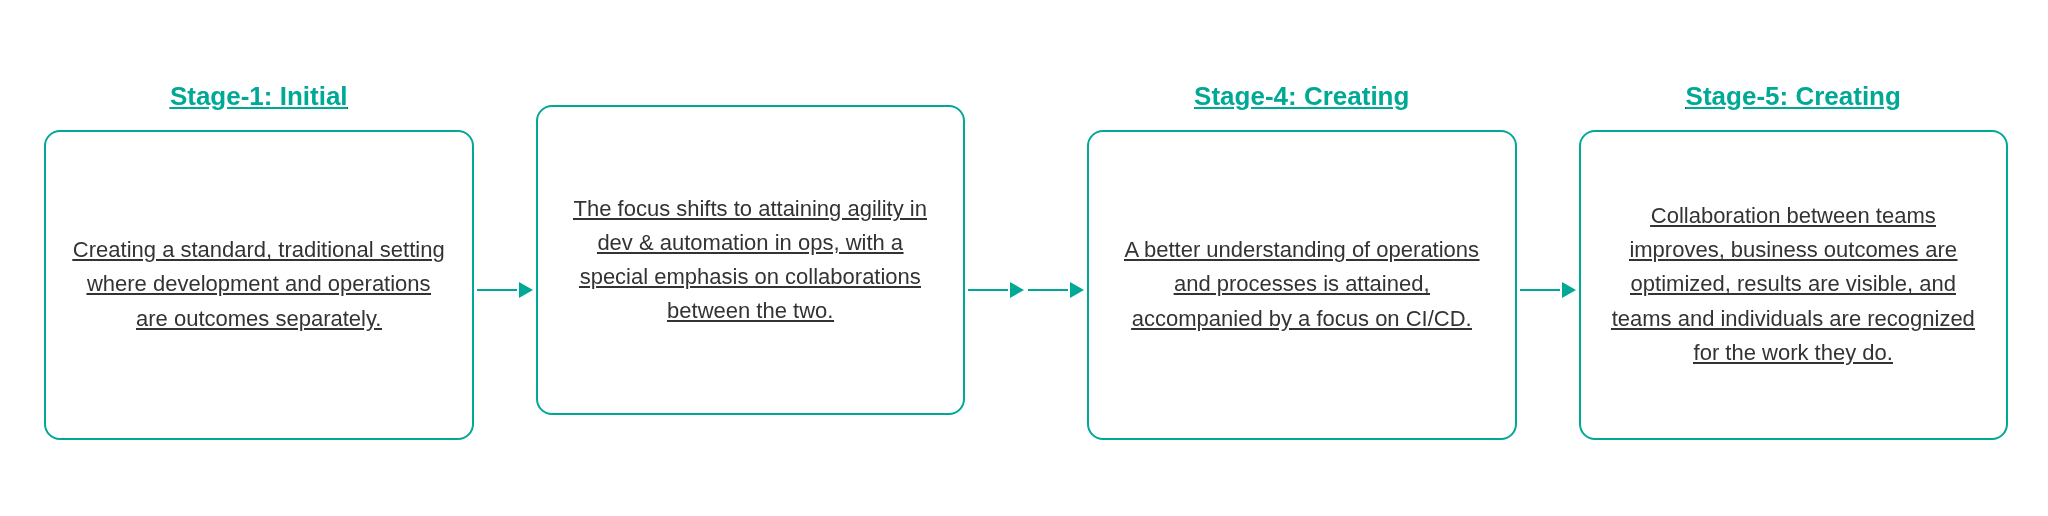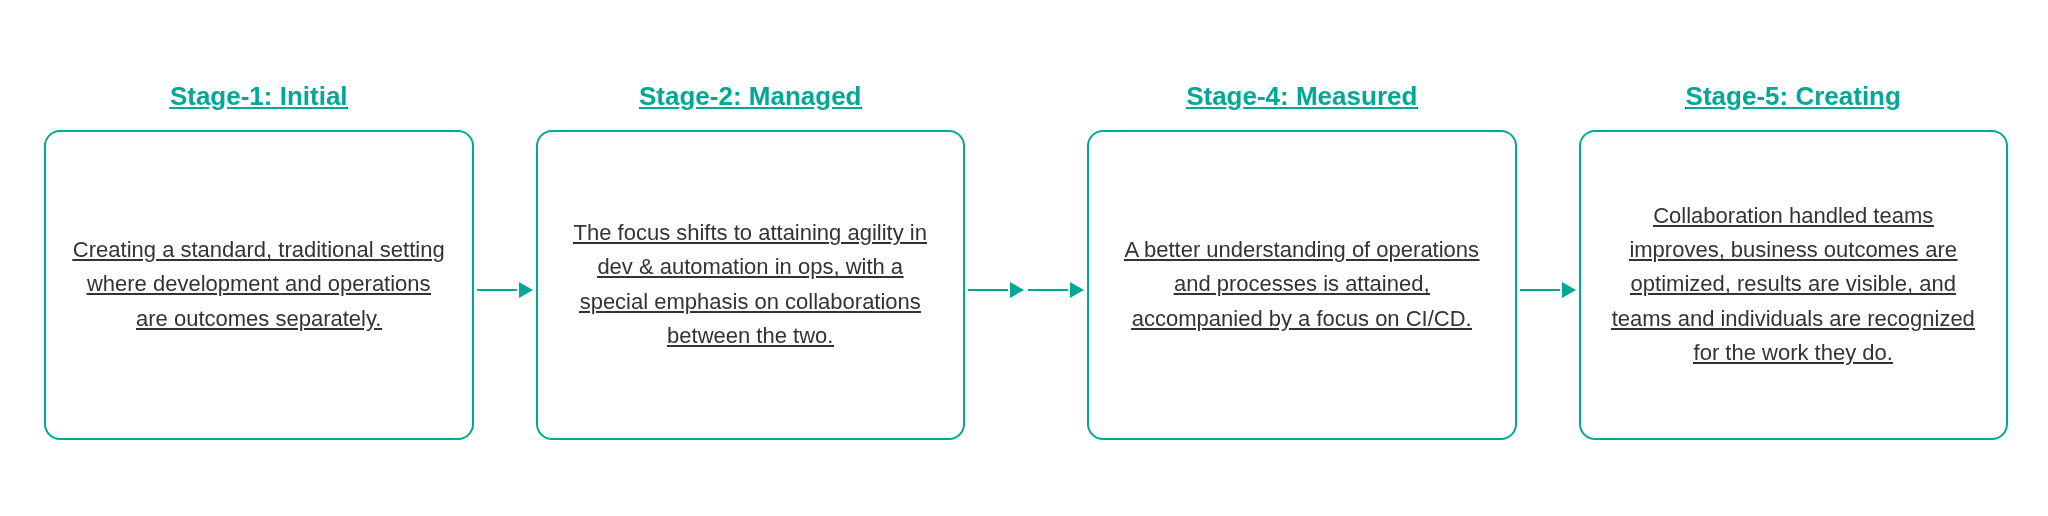--- a/index.html
+++ b/index.html
@@ -98,48 +98,47 @@
       <p>Creating a standard, traditional setting where development and operations are outcomes separately.</p>
     </div>
   </div>
 
   <div class="connector-group">
     <div class="connector-line"></div>
     <div class="connector-arrow"></div>
   </div>
 
   <div class="stage-wrapper">
-    <div class="stage-title">Stage-2: Managed</div>
     <div class="stage-card">
       <p>The focus shifts to attaining agility in dev &amp; automation in ops, with a special emphasis on collaborations between the two.</p>
     </div>
   </div>
 
   <div class="connector-group">
     <div class="connector-line"></div>
     <div class="connector-arrow"></div>
   </div>
 
 
   <div class="connector-group">
     <div class="connector-line"></div>
     <div class="connector-arrow"></div>
   </div>
 
   <div class="stage-wrapper">
-    <div class="stage-title">Stage-4: Measured</div>
+    <div class="stage-title">Stage-4: Creating</div>
     <div class="stage-card">
       <p>A better understanding of operations and processes is attained, accompanied by a focus on CI/CD.</p>
     </div>
   </div>
 
   <div class="connector-group">
     <div class="connector-line"></div>
     <div class="connector-arrow"></div>
   </div>
 
   <div class="stage-wrapper">
     <div class="stage-title">Stage-5: Creating</div>
     <div class="stage-card">
-      <p>Collaboration handled teams improves, business outcomes are optimized, results are visible, and teams and individuals are recognized for the work they do.</p>
+      <p>Collaboration between teams improves, business outcomes are optimized, results are visible, and teams and individuals are recognized for the work they do.</p>
     </div>
   </div>
 </div>
 
 </body></html>

